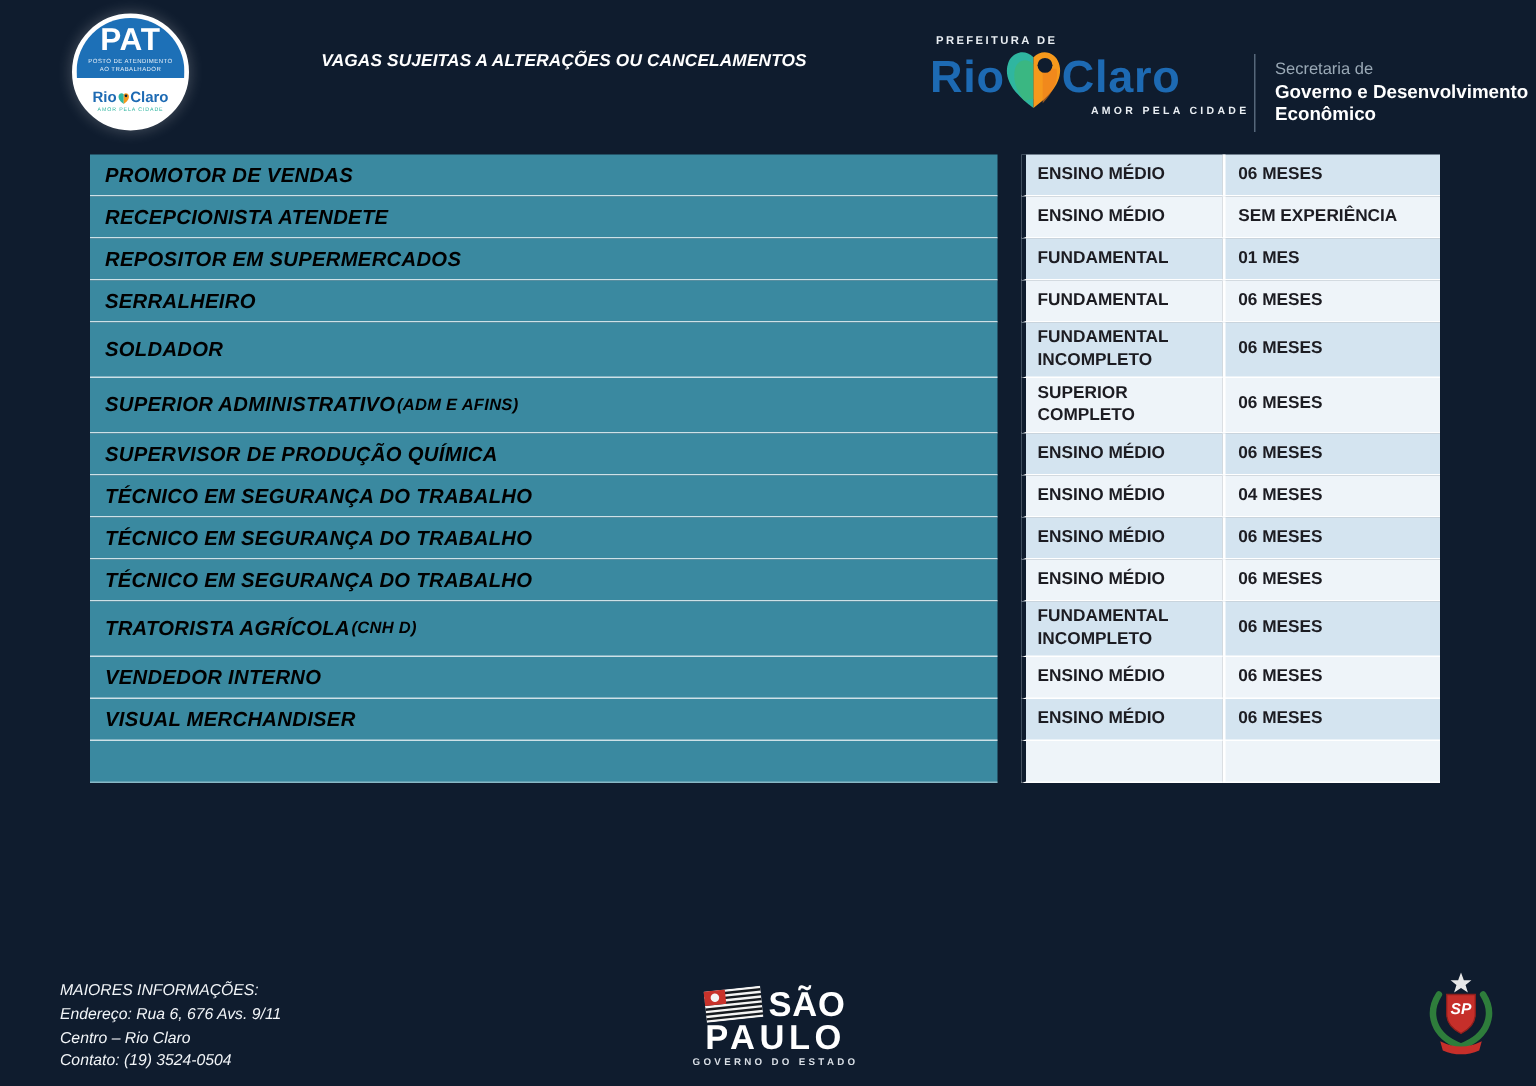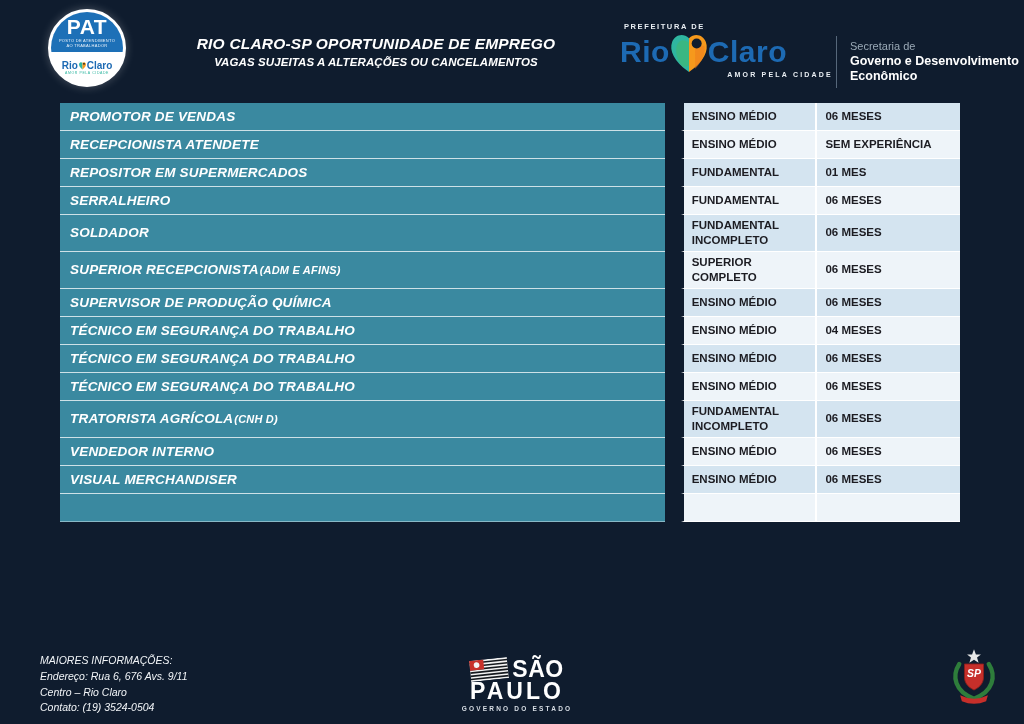--- a/index.html
+++ b/index.html
@@ -60,21 +60,21 @@
   .secretaria-kicker{font-size:11px;color:#9aa9b6;}
   .secretaria-line{font-size:12.5px;font-weight:bold;color:#fff;}
 
   
   .jobs-table{position:absolute;left:60px;top:103px;width:900px;display:flex;flex-direction:column;}
   .row{display:flex;min-height:28px;}
   .cell-job{
     width:616px;background:var(--teal);
     border-bottom:1px solid rgba(255,255,255,.75);
     display:flex;align-items:center;padding:4px 10px;
-    font-style:italic;font-weight:bold;font-size:13.5px;letter-spacing:.2px;color:#ffffff;
+    font-style:italic;font-weight:bold;font-size:13.5px;letter-spacing:.2px;color:#000000;
   }
   .job-note{font-size:11px;margin-left:1px;}
   .cell-edu,.cell-exp{
     background:var(--row-a);color:var(--cell-text);
     font-weight:bold;font-size:11.5px;line-height:1.3;
     display:flex;align-items:center;padding:3px 8px;
     border-bottom:1px solid #ffffff;
     white-space:pre-line;
   }
   .cell-edu{width:137px;border-left:3px solid var(--bg);margin-left:16px;}
@@ -115,21 +115,20 @@
         <path d="M30 56 C50 42 56 28 52 17 C49 8 38 4 30 12 Z" fill="#f6991c"></path>
         <circle cx="40" cy="19" r="6" fill="#0f1c2e"></circle>
       </svg>
         <span>Claro</span>
     </div>
     <div class="pat-tagline">AMOR PELA CIDADE</div>
   </div>
 </div>
 
 <div class="title-block">
-  <div class="title-main">RIO CLARO-SP OPORTUNIDADE DE EMPREGO</div>
   <div class="title-sub">VAGAS SUJEITAS A ALTERAÇÕES OU CANCELAMENTOS</div>
 </div>
 
 <div class="pref-block">
   <div class="pref-kicker">PREFEITURA DE</div>
   <div class="pref-row">
     <span class="pref-word">Rio</span>
     <svg class="pref-heart" width="46" height="46" viewBox="0 0 60 60">
       <path d="M30 56 C10 42 4 28 8 17 C11 8 22 4 30 12 Z" fill="#2fb6a0"></path>
       <path d="M22 50 C14 40 12 30 14 22 C16 14 24 12 30 18 L30 48 Z" fill="#43b86a" opacity="0.55"></path>
@@ -187,21 +186,21 @@
     <div class="cell-job">
         <span>SOLDADOR</span>
         <span class="job-note"></span>
     </div>
     <div class="cell-edu">FUNDAMENTAL
 INCOMPLETO</div>
     <div class="cell-exp">06 MESES</div>
   </div>
     <div class="row alt">
     <div class="cell-job">
-        <span>SUPERIOR RECEPCIONISTA</span>
+        <span>SUPERIOR ADMINISTRATIVO</span>
         <span class="job-note">(ADM E AFINS)</span>
     </div>
     <div class="cell-edu">SUPERIOR
 COMPLETO</div>
     <div class="cell-exp">06 MESES</div>
   </div>
     <div class="row">
     <div class="cell-job">
         <span>SUPERVISOR DE PRODUÇÃO QUÍMICA</span>
         <span class="job-note"></span>

